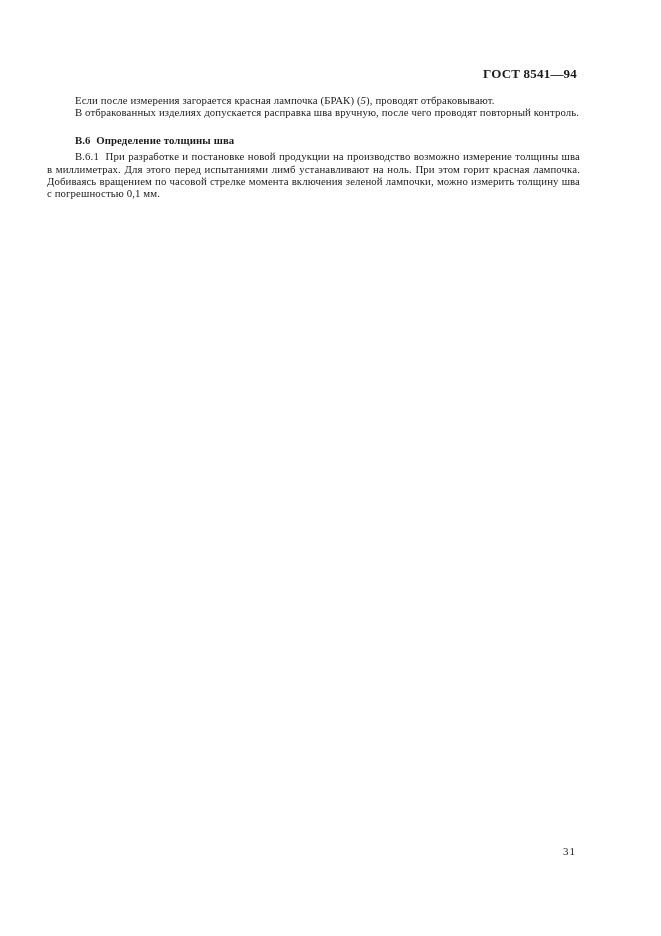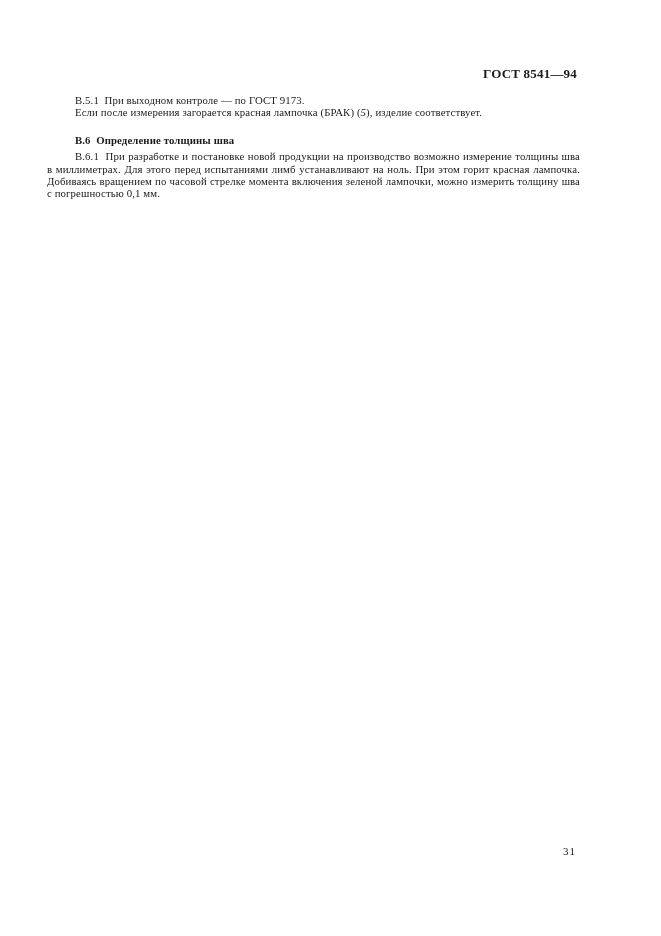--- a/index.html
+++ b/index.html
@@ -68,22 +68,22 @@
 
 <div class="page">
 
   <div class="running-header">
     <span>ГОСТ 8541—94</span>
   </div>
 
   <div class="content">
 
     <div class="section">
-      <p>В.5.1&nbsp; При выходном контроле — по ГОСТ 9173.</p>
-      <p><span>Если после измерения загорается красная лампочка (БРАК) (</span><span class="figure-ref">5</span><span>), изделие соответствует.</span></p>
+      <p><span>Если после измерения загорается красная лампочка (БРАК) (</span><span class="figure-ref">5</span><span>), проводят отбраковывают.</span></p>
+      <p>В отбракованных изделиях допускается расправка шва вручную, после чего проводят повторный конт­роль.</p>
     </div>
 
     <div class="section">
       <h3 class="section-heading">В.6&nbsp; Определение толщины шва</h3>
       <p>В.6.1&nbsp; При разработке и постановке новой продукции на производство возможно измерение толщины шва в миллиметрах. Для этого перед испытаниями лимб устанавливают на ноль. При этом горит красная лам­почка. Добиваясь вращением по часовой стрелке момента включения зеленой лампочки, можно измерить тол­щину шва с погрешностью 0,1 мм.</p>
     </div>
 
   </div>
 
   <div class="page-footer">

